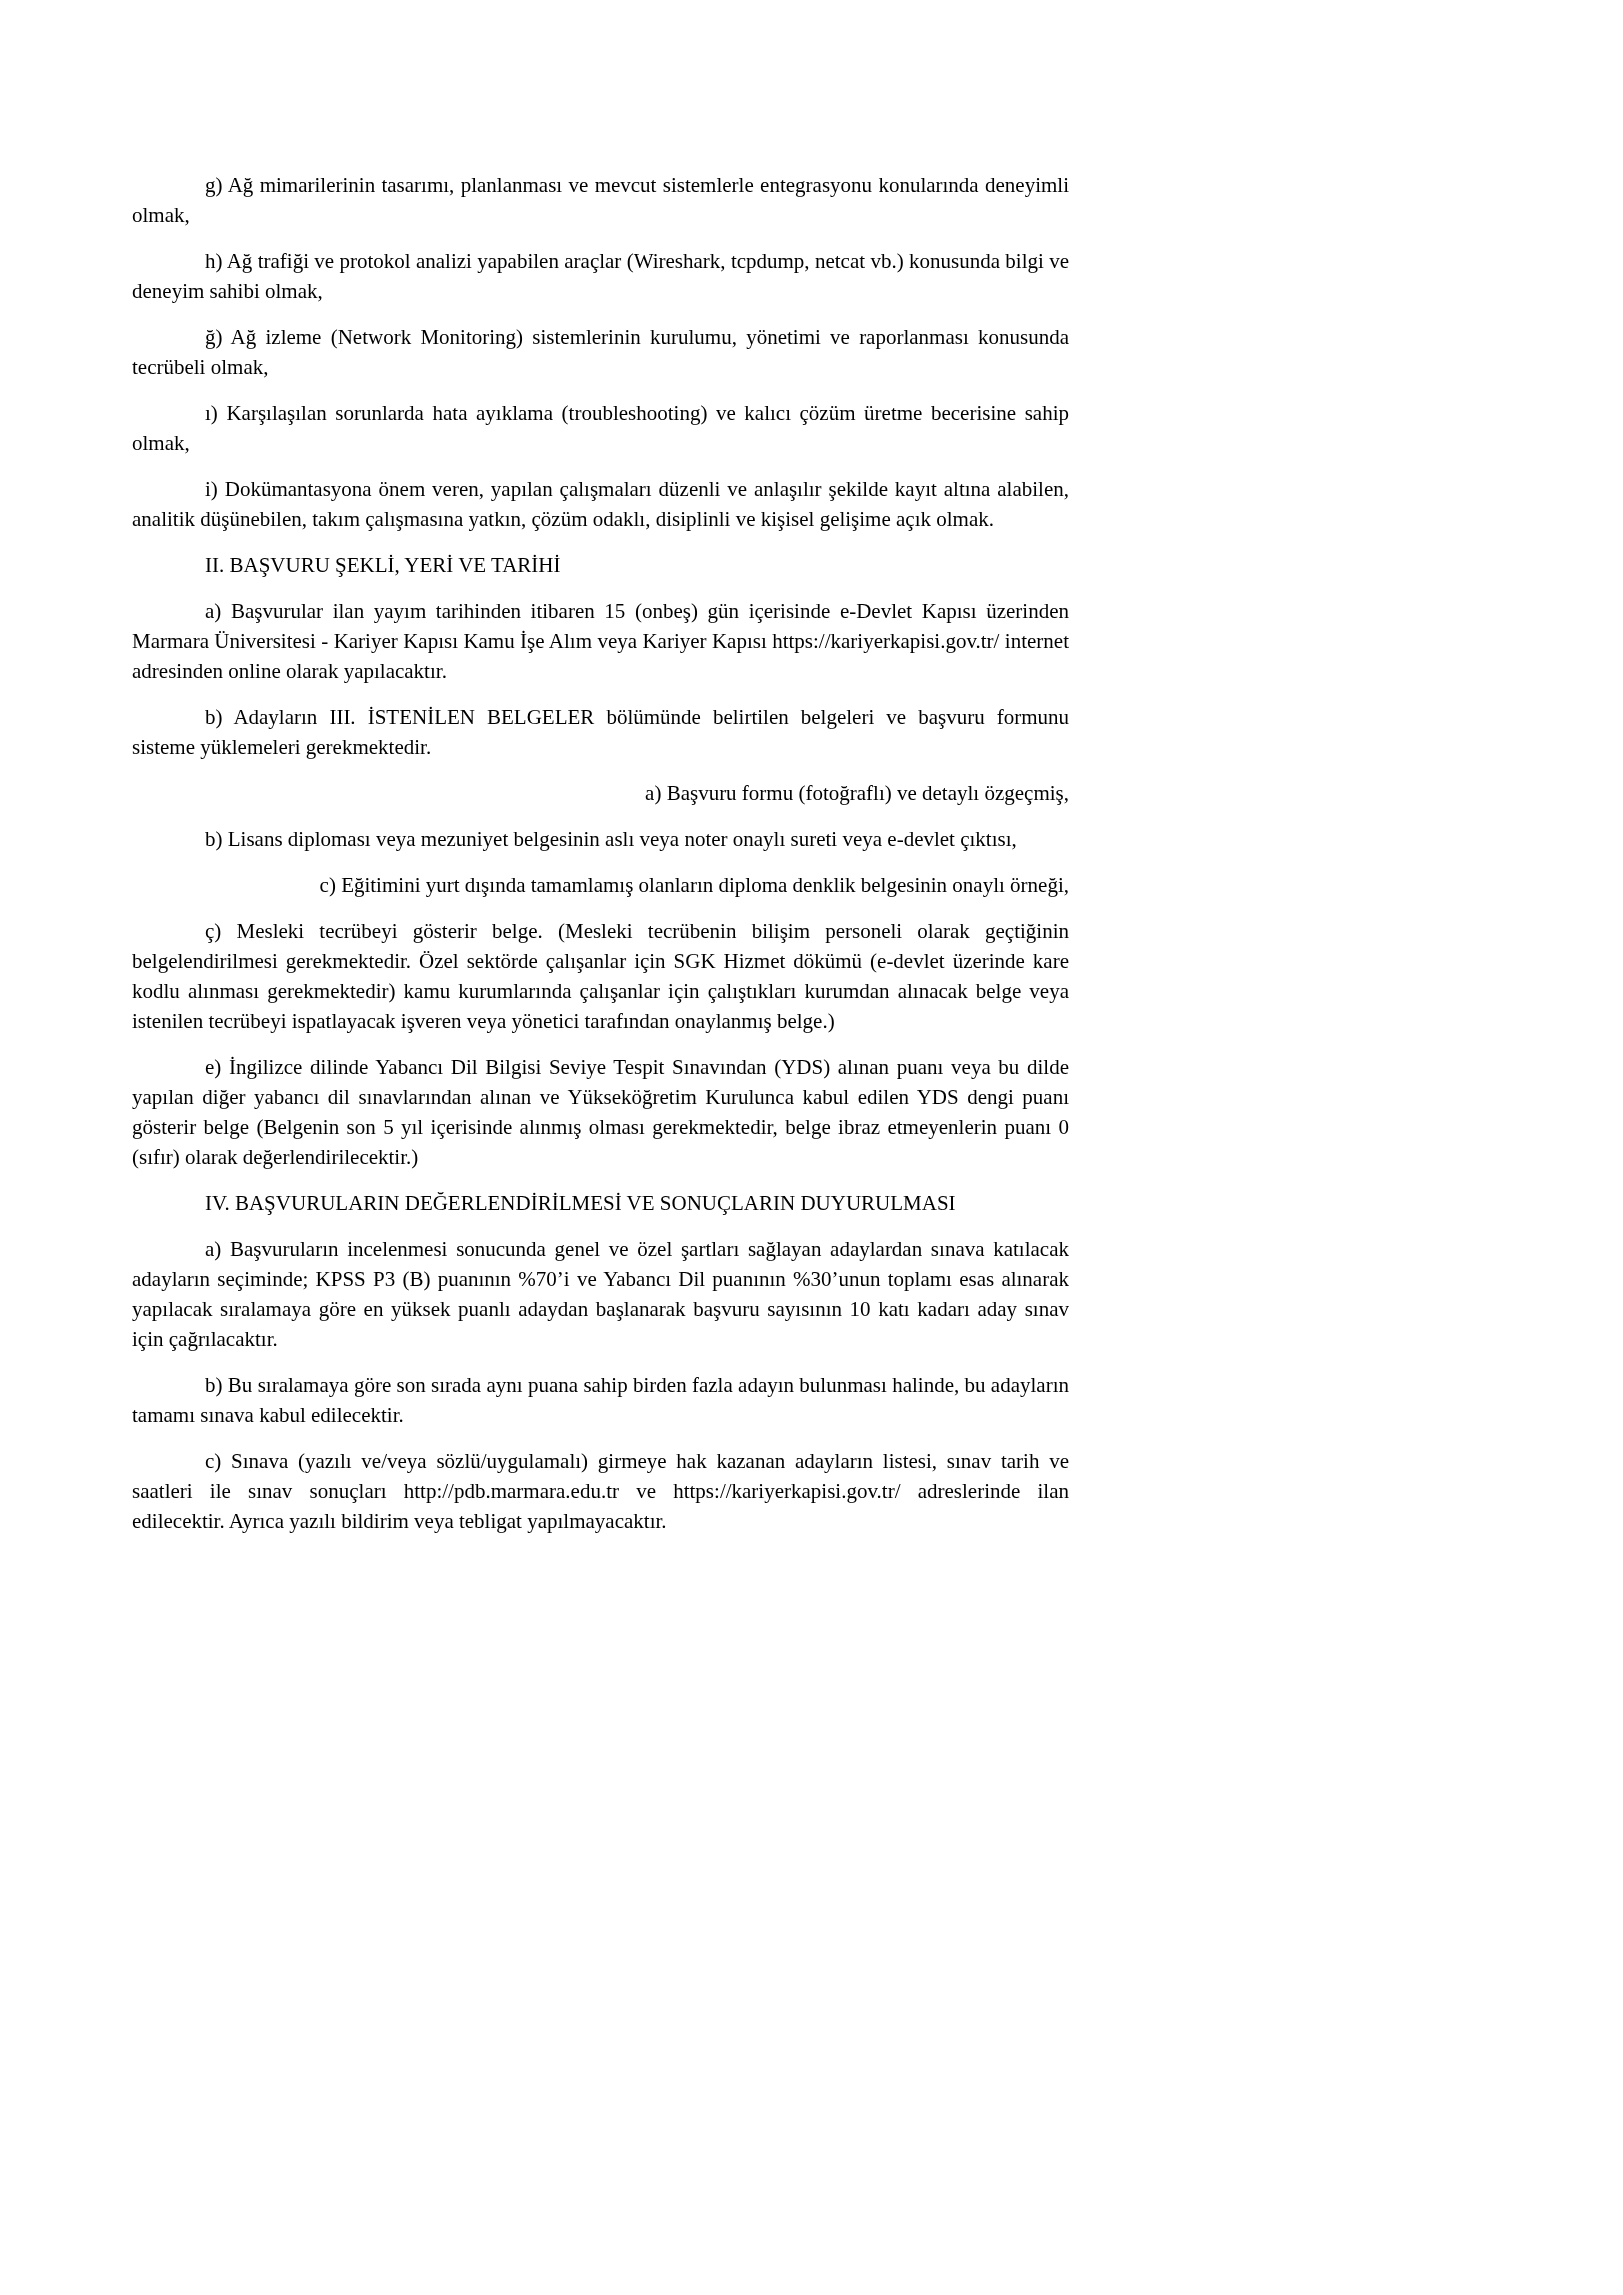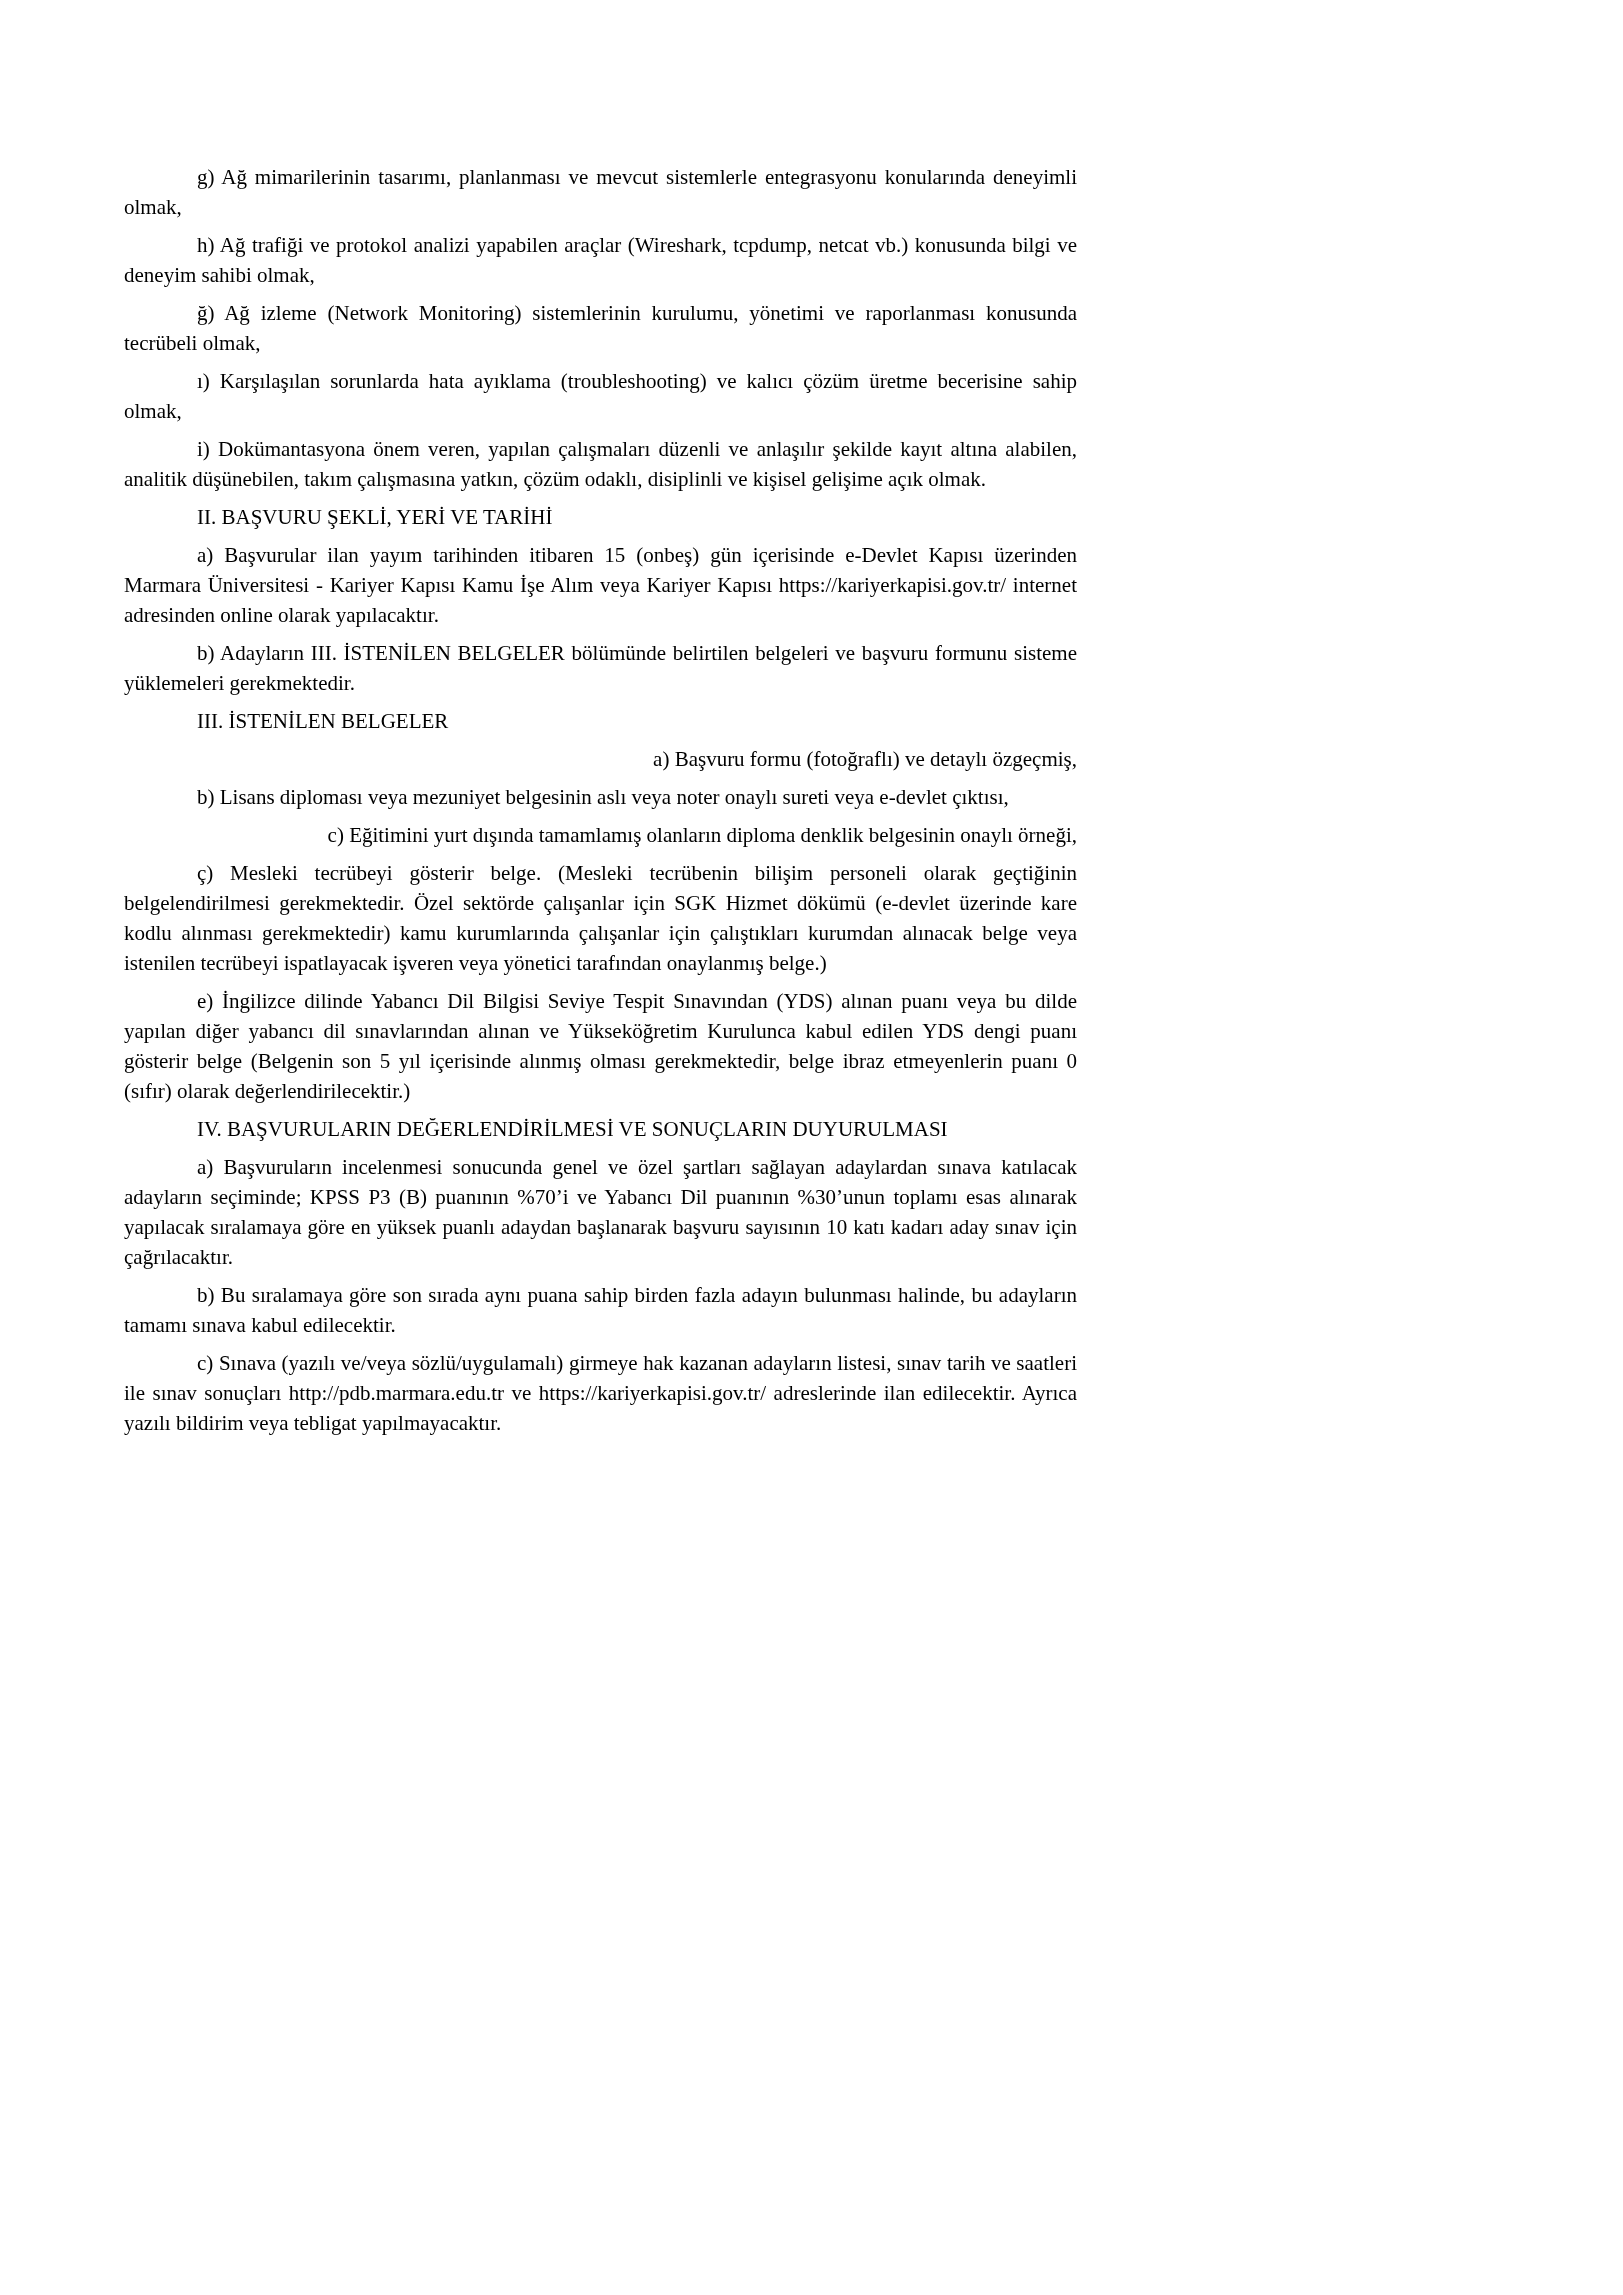--- a/index.html
+++ b/index.html
@@ -21,21 +21,21 @@
 
   .text-column {
     position: absolute;
     left: 116px;
     top: 154px;
     width: 969px;
   }
 
   
   .para {
-    margin: 8px;
+    margin: 16px;
     padding: 0;
     font-family: "Liberation Serif", "DejaVu Serif", serif;
     font-size: 21px;
     line-height: 30px;
     color: #000000;
     text-align: justify;
     text-justify: inter-word;
     text-indent: 73px;
     hyphens: none;
     -webkit-hyphens: none;
@@ -63,21 +63,20 @@
   <div class="text-column" id="text-column">
 
   <p class="para">g) Ağ mimarilerinin tasarımı, planlanması ve mevcut sistemlerle entegrasyonu konularında deneyimli olmak,</p>
       <p class="para">h) Ağ trafiği ve protokol analizi yapabilen araçlar (Wireshark, tcpdump, netcat vb.) konusunda bilgi ve deneyim sahibi olmak,</p>
       <p class="para">ğ) Ağ izleme (Network Monitoring) sistemlerinin kurulumu, yönetimi ve raporlanması konusunda tecrübeli olmak,</p>
       <p class="para">ı) Karşılaşılan sorunlarda hata ayıklama (troubleshooting) ve kalıcı çözüm üretme becerisine sahip olmak,</p>
       <p class="para">i) Dokümantasyona önem veren, yapılan çalışmaları düzenli ve anlaşılır şekilde kayıt altına alabilen, analitik düşünebilen, takım çalışmasına yatkın, çözüm odaklı, disiplinli ve kişisel gelişime açık olmak.</p>
       <p class="para heading">II. BAŞVURU ŞEKLİ, YERİ VE TARİHİ</p>
       <p class="para">a) Başvurular ilan yayım tarihinden itibaren 15 (onbeş) gün içerisinde e-Devlet Kapısı üzerinden Marmara Üniversitesi - Kariyer Kapısı Kamu İşe Alım veya Kariyer Kapısı https://kariyerkapisi.gov.tr/ internet adresinden online olarak yapılacaktır.</p>
       <p class="para">b) Adayların III. İSTENİLEN BELGELER bölümünde belirtilen belgeleri ve başvuru formunu sisteme yüklemeleri gerekmektedir.</p>
-      <p class="para heading">III. İSTENİLEN BELGELER</p>
       <p class="para flat">a) Başvuru formu (fotoğraflı) ve detaylı özgeçmiş,</p>
       <p class="para">b) Lisans diploması veya mezuniyet belgesinin aslı veya noter onaylı sureti veya e-devlet çıktısı,</p>
       <p class="para flat">c) Eğitimini yurt dışında tamamlamış olanların diploma denklik belgesinin onaylı örneği,</p>
       <p class="para">ç) Mesleki tecrübeyi gösterir belge. (Mesleki tecrübenin bilişim personeli olarak geçtiğinin belgelendirilmesi gerekmektedir. Özel sektörde çalışanlar için SGK Hizmet dökümü (e-devlet üzerinde kare kodlu alınması gerekmektedir) kamu kurumlarında çalışanlar için çalıştıkları kurumdan alınacak belge veya istenilen tecrübeyi ispatlayacak işveren veya yönetici tarafından onaylanmış belge.)</p>
       <p class="para">e) İngilizce dilinde Yabancı Dil Bilgisi Seviye Tespit Sınavından (YDS) alınan puanı veya bu dilde yapılan diğer yabancı dil sınavlarından alınan ve Yükseköğretim Kurulunca kabul edilen YDS dengi puanı gösterir belge (Belgenin son 5 yıl içerisinde alınmış olması gerekmektedir, belge ibraz etmeyenlerin puanı 0 (sıfır) olarak değerlendirilecektir.)</p>
       <p class="para heading">IV. BAŞVURULARIN DEĞERLENDİRİLMESİ VE SONUÇLARIN DUYURULMASI</p>
       <p class="para">a) Başvuruların incelenmesi sonucunda genel ve özel şartları sağlayan adaylardan sınava katılacak adayların seçiminde; KPSS P3 (B) puanının %70’i ve Yabancı Dil puanının %30’unun toplamı esas alınarak yapılacak sıralamaya göre en yüksek puanlı adaydan başlanarak başvuru sayısının 10 katı kadarı aday sınav için çağrılacaktır.</p>
       <p class="para">b) Bu sıralamaya göre son sırada aynı puana sahip birden fazla adayın bulunması halinde, bu adayların tamamı sınava kabul edilecektir.</p>
       <p class="para">c) Sınava (yazılı ve/veya sözlü/uygulamalı) girmeye hak kazanan adayların listesi, sınav tarih ve saatleri ile sınav sonuçları http://pdb.marmara.edu.tr ve https://kariyerkapisi.gov.tr/ adreslerinde ilan edilecektir. Ayrıca yazılı bildirim veya tebligat yapılmayacaktır.</p>
     </div>

